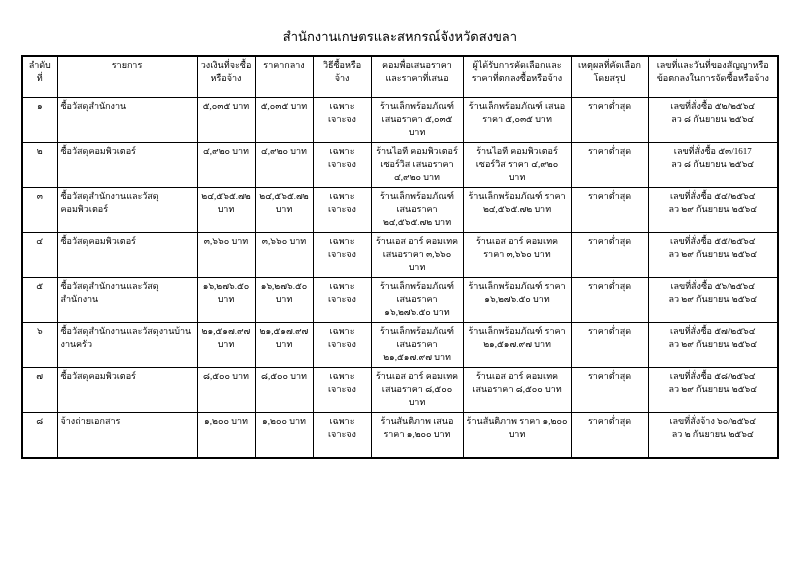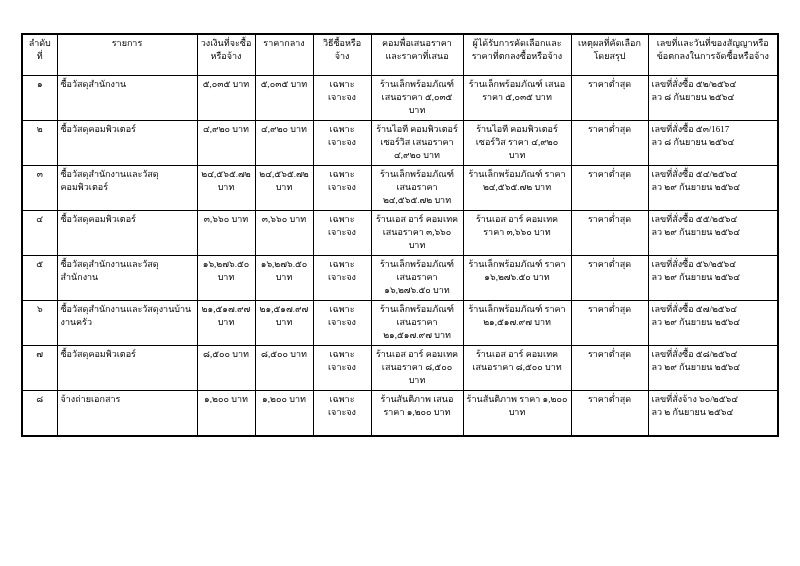--- a/index.html
+++ b/index.html
@@ -39,26 +39,27 @@
     vertical-align: top;
     padding: 2px 3px;
     font-weight: normal;
     word-wrap: break-word;
     overflow: hidden;
   }
   .proc-table thead th { text-align: center; height: 36px; }
   .proc-table tbody td { height: 40px; }
   .c-center { text-align: center; }
   .c-left   { text-align: left; }
-  .contract-line { display: block; text-align: left; }
+  .contract-line { display: block; text-align: center; }
 </style>
 </head>
 <body>
 
 <div class="page">
+  <p class="doc-title">สำนักงานเกษตรและสหกรณ์จังหวัดสงขลา</p>
 
   <table class="proc-table">
     <colgroup>
       <col style="width:35px">
         <col style="width:140px">
         <col style="width:58px">
       <col style="width:58px">
         <col style="width:58px">
         <col style="width:92px">
       <col style="width:108px">

